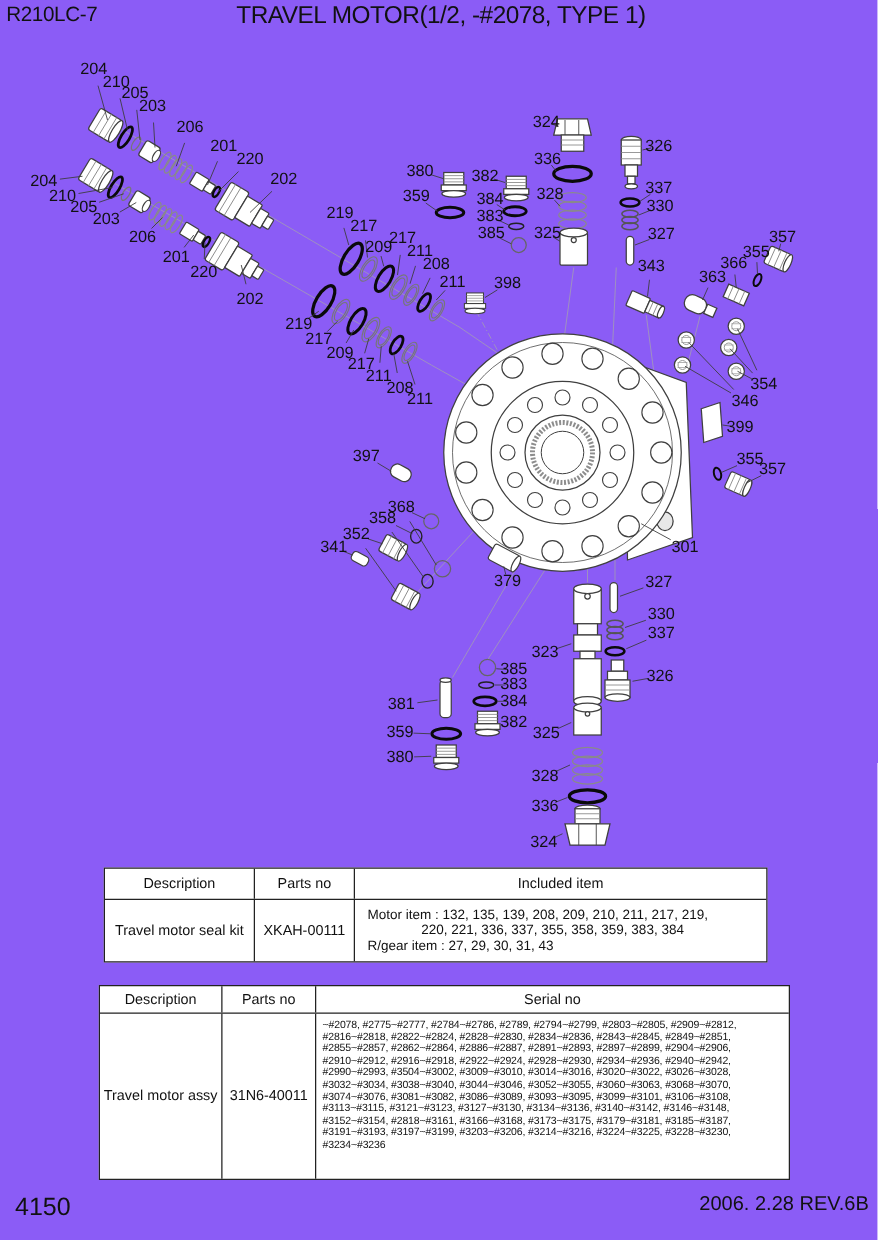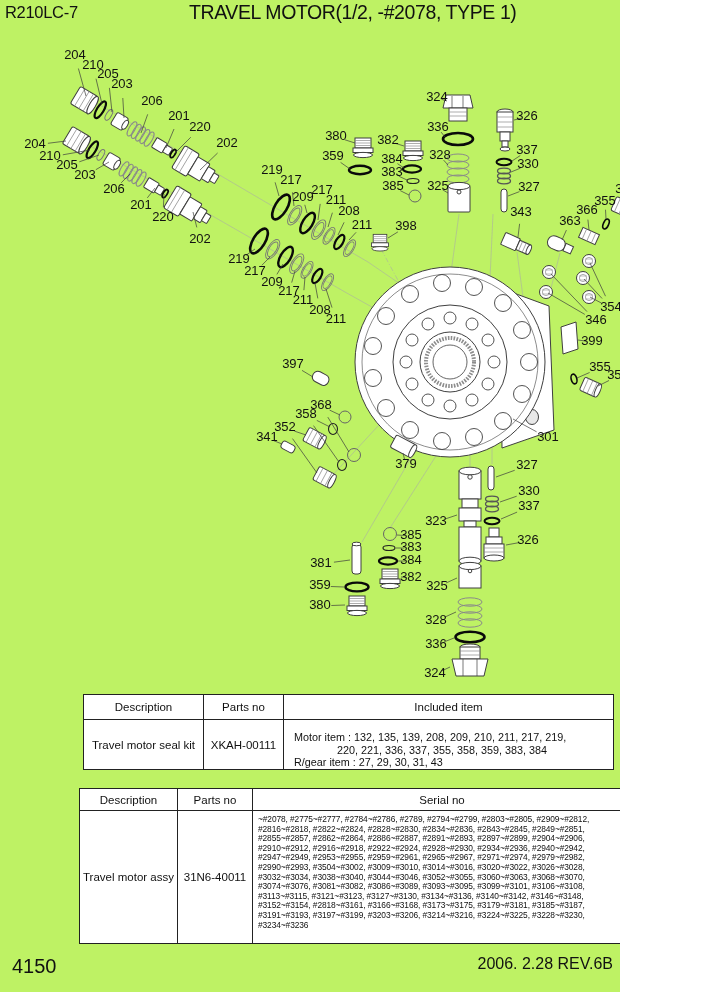--- a/index.html
+++ b/index.html
@@ -1,35 +1,35 @@
 <!DOCTYPE html>
 <html><head>
 <meta charset="utf-8">
 <style>
   html,body{margin:0;padding:0;background:#fff;}
-  .page{position:relative;width:620px;height:992px;background:#bef264;overflow:hidden;
+  .page{position:relative;width:702px;height:992px;background:#8b5cf6;overflow:hidden;
         font-family:"Liberation Sans",sans-serif;color:#111;}
   .model{position:absolute;left:5px;top:3px;font-size:16.5px;letter-spacing:-0.3px;}
   .title{position:absolute;left:160px;top:1px;font-size:19.5px;letter-spacing:-0.4px;margin-left:29px;}
   svg.diagram{position:absolute;left:0;top:0;width:702px;height:692px;}
   .callout{font:13px "Liberation Sans",sans-serif;fill:#111;text-anchor:middle;dominant-baseline:middle;}
   .leader{stroke:#3c3c3c;stroke-width:0.7;}
   .tbl{position:absolute;border:1.4px solid #222;background:#fff;}
   .trow{display:grid;}
   #t1 .trow{grid-template-columns:120px 80px 1fr;}
   #t2 .trow{grid-template-columns:98px 75px 1fr;}
   .trow.head{border-bottom:1.2px solid #222;}
   .cell{border-right:1.2px solid #222;display:flex;align-items:center;justify-content:center;
         font-size:11.5px;overflow:hidden;}
   .cell.last{border-right:none;}
   #t1 .trow.head{height:24px;}
   #t1 .trow.body{height:49px;}
   #t2 .trow.head{height:21px;}
   #t2 .trow.body{height:132px;}
-  .cell.included{flex-direction:column;align-items:flex-start;justify-content:flex-end;
+  .cell.included{flex-direction:column;align-items:flex-start;justify-content:center;
         font-size:10.8px;line-height:12.6px;padding-left:10px;}
   .inc2{margin-left:43px;}
   .cell.serial{flex-direction:column;align-items:flex-start;justify-content:flex-start;
         padding:4px 0 0 5px;}
   .serial-line{font-size:8.4px;line-height:9.6px;letter-spacing:-0.1px;white-space:nowrap;}
   .pageno{position:absolute;left:12px;top:955px;font-size:20px;}
   .rev{position:absolute;right:7px;top:955px;font-size:16px;text-align:left;}
 </style>
 </head>
 <body>
@@ -550,21 +550,20 @@
       <div class="cell last">Serial no</div>
     </div>
     <div class="trow body">
       <div class="cell">Travel motor assy</div>
       <div class="cell">31N6-40011</div>
       <div class="cell last serial">
           <div class="serial-line">~#2078, #2775~#2777, #2784~#2786, #2789, #2794~#2799, #2803~#2805, #2909~#2812,</div>
           <div class="serial-line">#2816~#2818, #2822~#2824, #2828~#2830, #2834~#2836, #2843~#2845, #2849~#2851,</div>
           <div class="serial-line">#2855~#2857, #2862~#2864, #2886~#2887, #2891~#2893, #2897~#2899, #2904~#2906,</div>
           <div class="serial-line">#2910~#2912, #2916~#2918, #2922~#2924, #2928~#2930, #2934~#2936, #2940~#2942,</div>
-          <div class="serial-line">#2947~#2949, #2953~#2955, #2959~#2961, #2965~#2967, #2971~#2974, #2979~#2982,</div>
           <div class="serial-line">#2990~#2993, #3504~#3002, #3009~#3010, #3014~#3016, #3020~#3022, #3026~#3028,</div>
           <div class="serial-line">#3032~#3034, #3038~#3040, #3044~#3046, #3052~#3055, #3060~#3063, #3068~#3070,</div>
           <div class="serial-line">#3074~#3076, #3081~#3082, #3086~#3089, #3093~#3095, #3099~#3101, #3106~#3108,</div>
           <div class="serial-line">#3113~#3115, #3121~#3123, #3127~#3130, #3134~#3136, #3140~#3142, #3146~#3148,</div>
           <div class="serial-line">#3152~#3154, #2818~#3161, #3166~#3168, #3173~#3175, #3179~#3181, #3185~#3187,</div>
           <div class="serial-line">#3191~#3193, #3197~#3199, #3203~#3206, #3214~#3216, #3224~#3225, #3228~#3230,</div>
           <div class="serial-line">#3234~#3236</div>
         </div>
     </div>
   </div>

